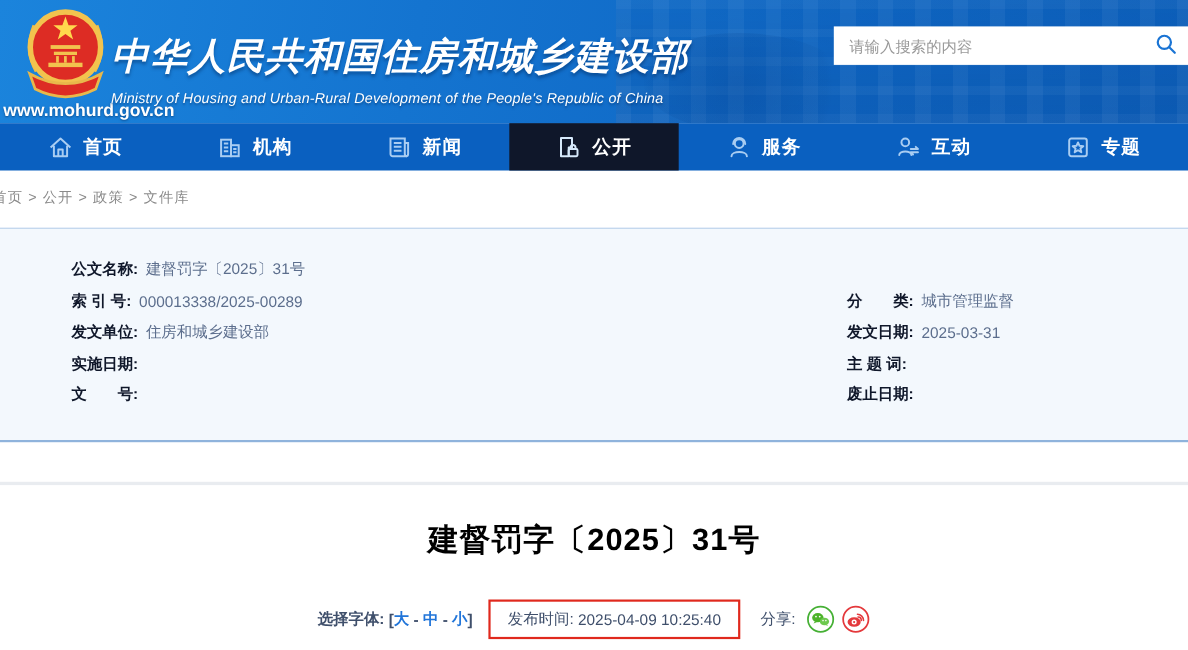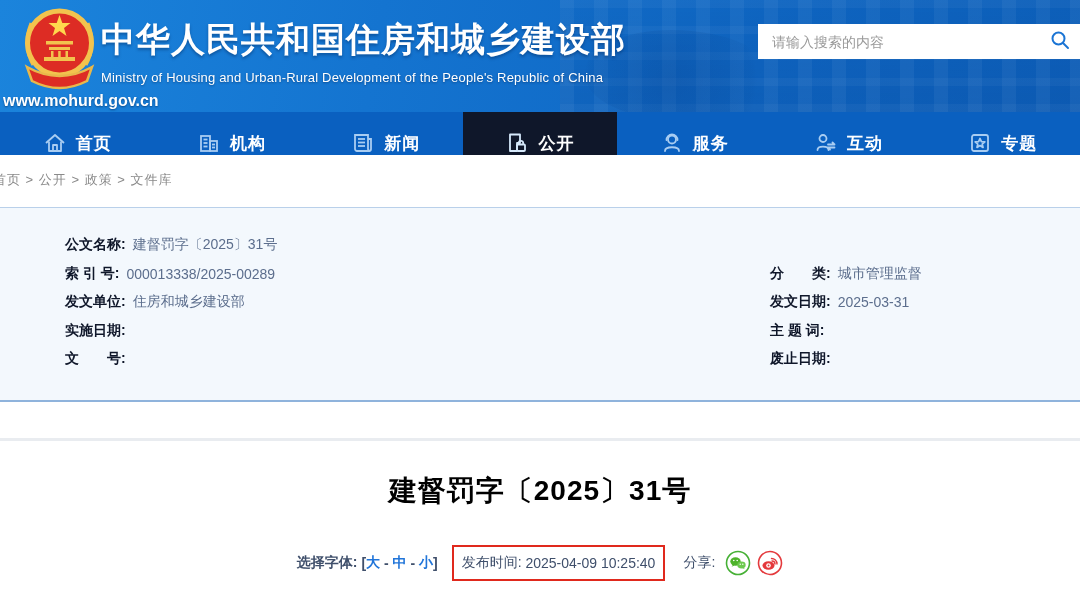--- a/index.html
+++ b/index.html
@@ -12,31 +12,31 @@
   .bldg{position:absolute;top:0;height:112px;opacity:.45;}
   .bldg-win{left:560px;width:520px;
     background:
       repeating-linear-gradient(90deg, rgba(255,255,255,.10) 0 14px, rgba(0,0,0,0) 14px 34px),
       repeating-linear-gradient(0deg, rgba(255,255,255,.08) 0 8px, rgba(0,0,0,0) 8px 26px),
       linear-gradient(180deg, rgba(13,90,175,.35), rgba(10,70,150,.55));}
   .bldg-tree{left:585px;width:190px;height:90px;top:30px;border-radius:50% 60% 40% 55%;
     background:radial-gradient(circle at 45% 55%, rgba(8,70,150,.75), rgba(10,80,160,.25) 70%, transparent 75%);}
   .emblem{position:absolute;left:20px;top:5px;}
   .site-url{position:absolute;left:3px;top:92px;color:#ffffff;font-size:16px;font-weight:bold;text-shadow:0 1px 2px rgba(0,40,90,.6);}
-  .titles{position:absolute;left:101px;top:17px;color:#ffffff;}
+  .titles{position:absolute;left:101px;top:29px;color:#ffffff;font-style:italic;}
   .title-cn{font-size:34px;font-weight:bold;letter-spacing:1px;text-shadow:0 2px 3px rgba(0,40,90,.45);white-space:nowrap;}
   .title-en{font-size:13px;margin-top:7px;letter-spacing:.2px;text-shadow:0 1px 2px rgba(0,40,90,.5);white-space:nowrap;}
   .searchbox{position:absolute;right:0;top:24px;width:322px;height:35px;background:#ffffff;display:flex;align-items:center;}
   .searchbox input{border:none;outline:none;flex:1;height:100%;padding:0 0 0 14px;font-size:14px;color:#0369a1;background:transparent;font-family:inherit;}
   .searchbox input::placeholder{color:#9a9a9a;}
   .search-btn{width:40px;height:100%;display:flex;align-items:center;justify-content:center;cursor:pointer;background:transparent;border:none;}
 
   
   .nav{position:absolute;left:0;top:112px;width:1080px;height:43px;background:#0a60c0;display:flex;}
-  .nav-item{flex:1;display:flex;align-items:flex-end;justify-content:center;gap:9px;cursor:pointer;}
+  .nav-item{flex:1;display:flex;align-items:center;justify-content:center;gap:9px;cursor:pointer;}
   .nav-item.active{background:#0f172a;}
   .nav-label{color:#ffffff;font-size:17px;font-weight:bold;letter-spacing:1px;}
   .nav-ico{display:flex;align-items:center;}
 
   
   .breadcrumb{position:absolute;left:-7px;top:171px;font-size:13px;color:#8a8a8a;letter-spacing:1px;cursor:pointer;}
 
   
   .meta-panel{position:absolute;left:0;top:207px;width:1080px;height:192px;background:#f3f8fd;
     border-top:1px solid #b9d0ea;border-bottom:2px solid #8fb3dc;box-sizing:content-box;}
@@ -49,21 +49,21 @@
 
   
   .divider{position:absolute;left:0;top:438px;width:1080px;height:3px;background:#e9ecf0;}
 
   
   .article-title{position:absolute;left:0;top:472px;width:1080px;text-align:center;
     font-size:28px;font-weight:bold;color:#000000;letter-spacing:1px;}
   .article-bar{position:absolute;left:0;top:545px;width:1080px;display:flex;align-items:center;justify-content:center;font-size:14px;color:#3f4f6b;}
   .font-select{display:flex;align-items:center;white-space:pre;font-weight:bold;}
   .font-link{color:#2175d9;text-decoration:none;cursor:pointer;}
-  .pub-box{display:flex;align-items:center;border:2px solid #e0291d;padding:7px 8px;margin:0 18px 0 14px;white-space:pre;}
+  .pub-box{display:flex;align-items:center;border:2px solid #e0291d;padding:7px 16px;margin:0 18px 0 14px;white-space:pre;}
   .pub-label{color:#3f4f6b;}
   .pub-value{color:#3f4f6b;}
   .share{display:flex;align-items:center;gap:6px;white-space:pre;}
   .share-ico{width:26px;height:26px;cursor:pointer;display:flex;}
 </style>
 </head>
 <body>
 
 <div class="page">
 

